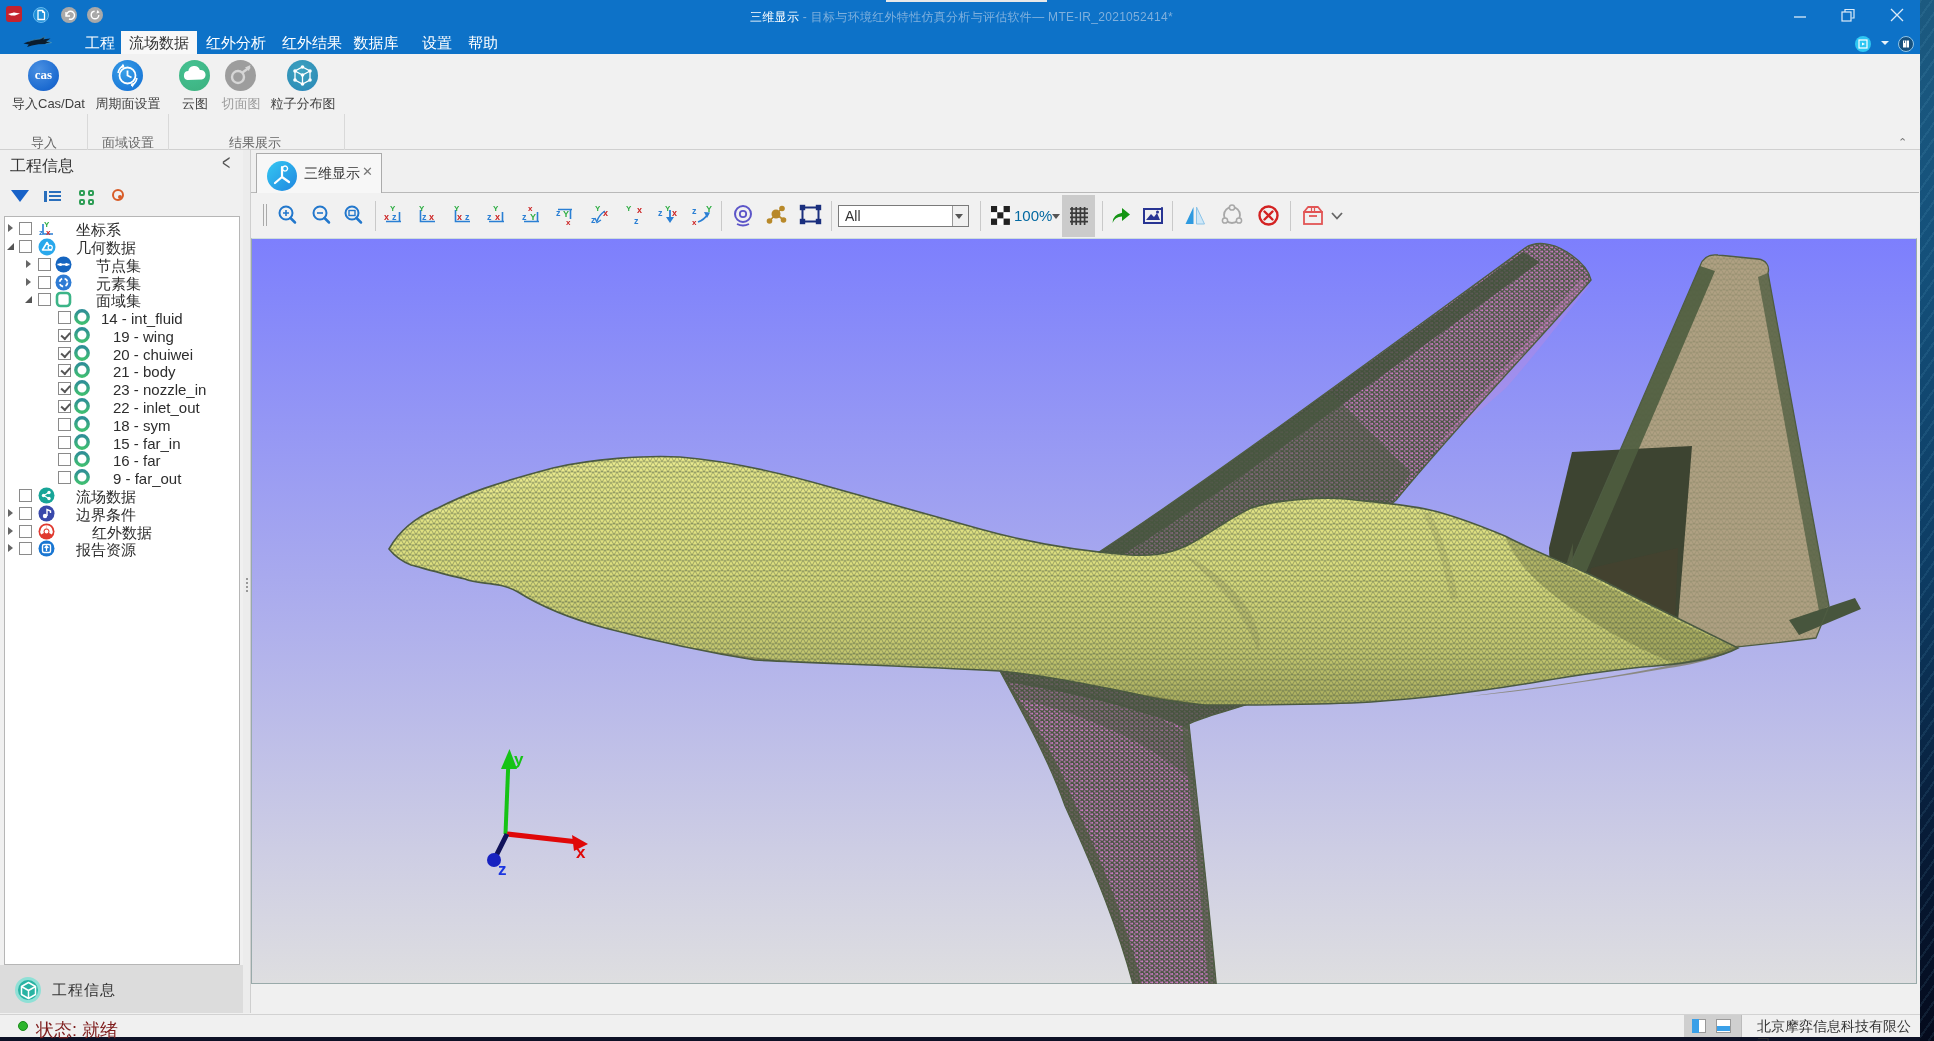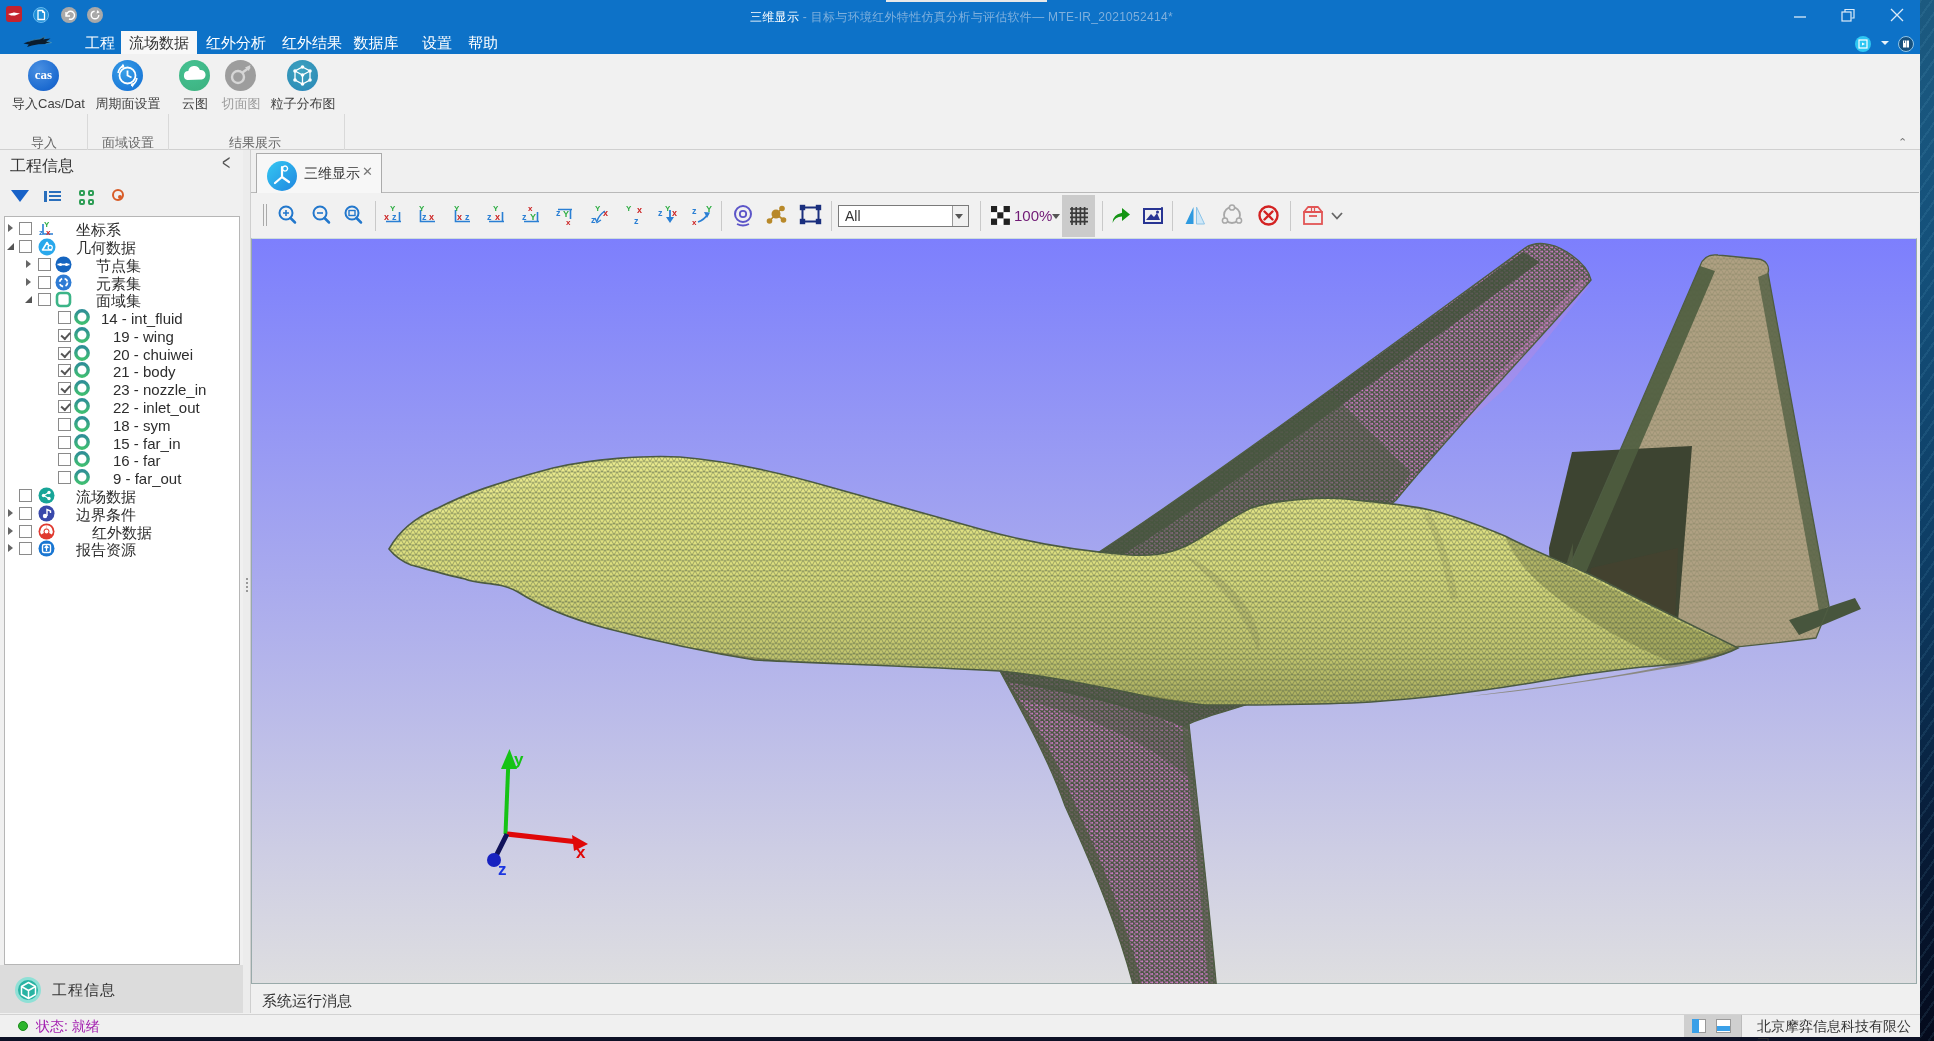--- a/index.html
+++ b/index.html
@@ -538,21 +538,21 @@
           <rect x="0" y="6" width="6" height="6" fill="#fff"></rect>
           <rect x="0" y="12" width="6" height="6" fill="#222"></rect>
           <rect x="6" y="0" width="6" height="6" fill="#fff"></rect>
           <rect x="6" y="6" width="6" height="6" fill="#222"></rect>
           <rect x="6" y="12" width="6" height="6" fill="#fff"></rect>
           <rect x="12" y="0" width="6" height="6" fill="#222"></rect>
           <rect x="12" y="6" width="6" height="6" fill="#fff"></rect>
           <rect x="12" y="12" width="6" height="6" fill="#222"></rect>
         </g>
       </svg>
-<div class="abs" style="left:763px;top:14px;font-size:15px;color:#701a75">100%</div>
+<div class="abs" style="left:763px;top:14px;font-size:15px;color:#0369a1">100%</div>
 <div class="abs" style="left:801px;top:21px;width:0;height:0;border-top:5px solid #555;border-left:4px solid transparent;border-right:4px solid transparent"></div>
 <div class="abs" style="left:811px;top:2px;width:33px;height:42px;background:#cbcbcb"></div>
 <svg class="abs" style="left:818px;top:13px" width="20" height="20">
         <path d="M3.0 1 V19 M1 3.0 H19" stroke="#3a3a3a" stroke-width="1.7"></path>
         <path d="M7.2 1 V19 M1 7.2 H19" stroke="#3a3a3a" stroke-width="1.7"></path>
         <path d="M11.4 1 V19 M1 11.4 H19" stroke="#3a3a3a" stroke-width="1.7"></path>
         <path d="M15.600000000000001 1 V19 M1 15.600000000000001 H19" stroke="#3a3a3a" stroke-width="1.7"></path>
       </svg>
 <div class="tsep abs" style="left:851px"></div>
 <svg class="abs" style="left:858px;top:12px" width="24" height="22">
@@ -704,26 +704,23 @@
 <text x="263" y="527" font-size="17" font-weight="bold" fill="#16c316" font-family="Liberation Sans">y</text>
 <path d="M 256 596 L 327 604" stroke="#e00808" stroke-width="5"></path>
 <path d="M 337 606 L 321 597 L 323 613 Z" fill="#e00808"></path>
 <text x="325" y="620" font-size="17" font-weight="bold" fill="#e00808" font-family="Liberation Sans">x</text>
 <path d="M 256 596 L 245 618" stroke="#10125a" stroke-width="5"></path>
 <circle cx="243" cy="622" r="7" fill="#1822c0"></circle>
 <text x="247" y="637" font-size="17" font-weight="bold" fill="#1a35e0" font-family="Liberation Sans">z</text>
 </g>
     </svg>
 
-<div id="msgrow" class="abs">
-      <span class="abs" style="left:11px;top:7px">系统运行消息</span>
-    </div>
 <div id="statusbar" class="abs">
   <div class="abs" style="left:18px;top:6px;width:10px;height:10px;border-radius:50%;background:#2db52d;border:1px solid #1a8a1a"></div>
-  <div class="abs" style="left:36px;top:3px;font-size:14px;color:#a21caf">状态: 就绪</div>
+  <div class="abs" style="left:36px;top:3px;font-size:18px;color:#7f1d1d">状态: 就绪</div>
   <div class="abs" style="left:1684px;top:0px;width:57px;height:22px;background:#cfcfcf"></div>
   <div class="abs" style="left:1692px;top:4px;width:14px;height:14px;background:#fff;border:1px solid #999"></div>
   <div class="abs" style="left:1692px;top:4px;width:7px;height:14px;background:#3aa0e8"></div>
   <div class="abs" style="left:1716px;top:4px;width:15px;height:14px;background:#fff;border:1px solid #999"></div>
   <div class="abs" style="left:1717px;top:11px;width:13px;height:5px;background:#3aa0e8"></div>
   <div class="abs" style="left:1741px;top:0;width:1px;height:22px;background:#bbb"></div>
   <div class="abs" style="left:1757px;top:3px;font-size:14px;color:#333">北京摩弈信息科技有限公司</div>
 </div>
 </div>
 </body></html>

